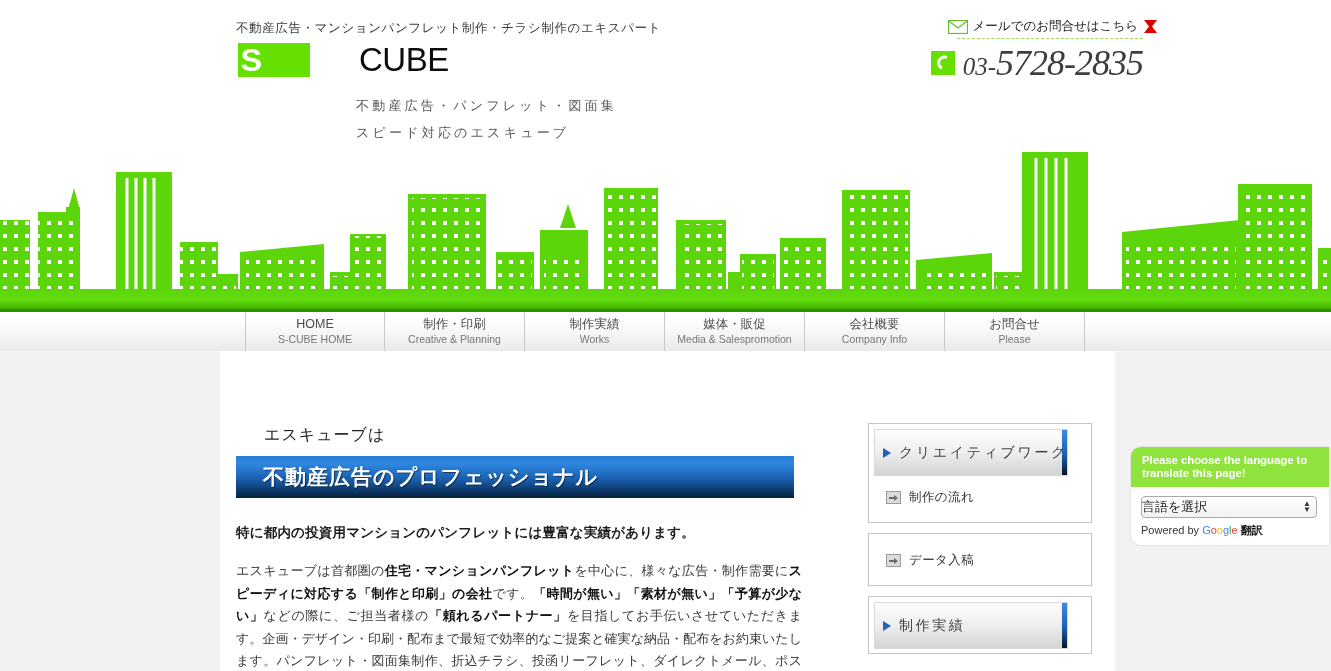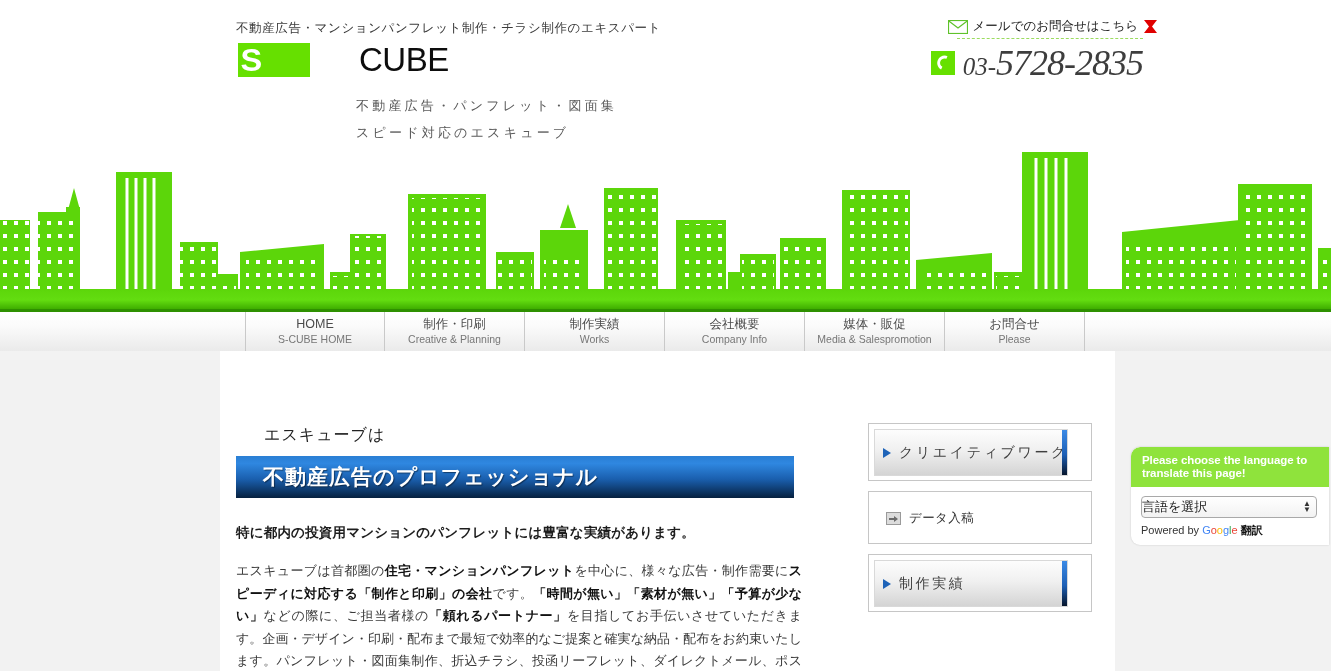--- a/index.html
+++ b/index.html
@@ -323,26 +323,26 @@
       </a>
       <a class="nav-item">
         <span class="nav-ja">制作・印刷</span>
         <span class="nav-en">Creative &amp; Planning</span>
       </a>
       <a class="nav-item">
         <span class="nav-ja">制作実績</span>
         <span class="nav-en">Works</span>
       </a>
       <a class="nav-item">
+        <span class="nav-ja">媒体・販促</span>
+        <span class="nav-en">Media &amp; Salespromotion</span>
+      </a>
+      <a class="nav-item">
         <span class="nav-ja">会社概要</span>
         <span class="nav-en">Company Info</span>
-      </a>
-      <a class="nav-item">
-        <span class="nav-ja">媒体・販促</span>
-        <span class="nav-en">Media &amp; Salespromotion</span>
       </a>
       <a class="nav-item">
         <span class="nav-ja">お問合せ</span>
         <span class="nav-en">Please</span>
       </a>
     </div>
   </div>
 
   <div id="content">
 
@@ -353,20 +353,28 @@
       <div id="body-para">エスキューブは首都圏の<b>住宅・マンションパンフレット</b>を中心に、様々な広告・制作需要に<b>スピーディに対応する「制作と印刷」の会社</b>です。<b>「時間が無い」「素材が無い」「予算が少ない」</b>などの際に、ご担当者様の<b>「頼れるパートナー」</b>を目指してお手伝いさせていただきます。企画・デザイン・印刷・配布まで最短で効率的なご提案と確実な納品・配布をお約束いたします。パンフレット・図面集制作、折込チラシ、投函リーフレット、ダイレクトメール、ポスティング等の分野においてはとノウハウがございますので、都心の等の投資用販売ツールの制作も多くの実績がございます。</div>
     </div>
 
     <div id="side-col">
 
       <div class="side-box">
         <div class="side-head">
           <span class="tri"></span>
           <span class="st">クリエイティブワーク</span>
           <span class="edge"></span>
+        </div>
+        <div class="side-link">
+          <span class="lico">
+            <svg width="9" height="8" viewBox="0 0 9 8">
+                <path d="M0 3h5V1l4 3-4 3V5H0z" fill="#6b6b6b"></path>
+              </svg>
+          </span>
+          <span class="lt">制作の流れ</span>
         </div>
       </div>
 
       <div class="side-box">
         <div class="side-link">
           <span class="lico">
             <svg width="9" height="8" viewBox="0 0 9 8">
                 <path d="M0 3h5V1l4 3-4 3V5H0z" fill="#6b6b6b"></path>
               </svg>
           </span>

